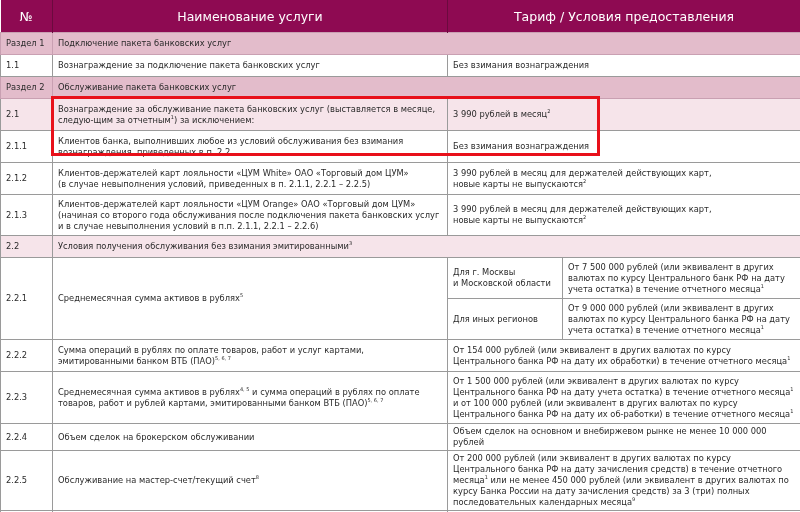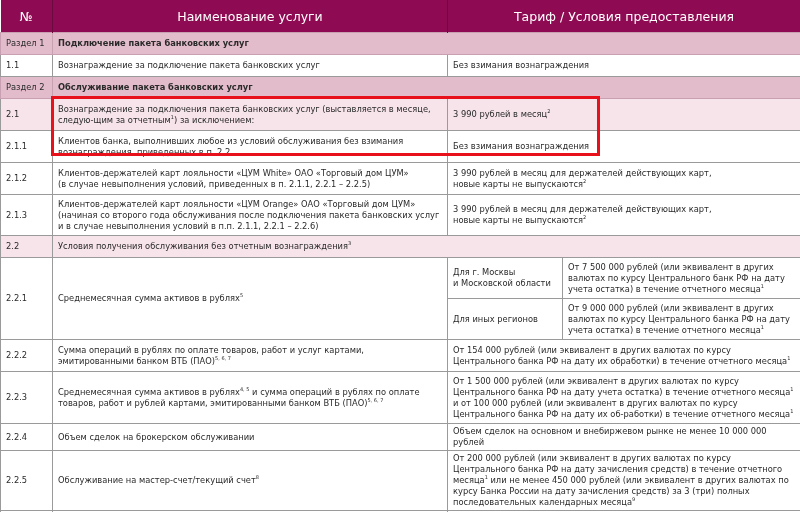--- a/index.html
+++ b/index.html
@@ -30,21 +30,21 @@
     border-right: 1px solid #6b0a3e;
     text-align: center;
     padding: 0;
   }
   td {
     border: 1px solid #9a9a9a;
     padding: 2px 5px;
     vertical-align: middle;
   }
   td.num { }
-  tr.section td { background: #e3bccb; font-weight: bold; height: 17px; border-color: #c9a0b2; }
+  tr.section td { background: #e3bccb; font-weight: normal; height: 17px; border-color: #c9a0b2; }
   tr.section td.num { font-weight: normal; }
   tr.pink td { background: #f6e4ea; }
   tr.h17 td { height: 17px; }
   tr.h28 td { height: 27px; }
   tr.h36 td { height: 36px; }
   sup { font-size: 5px; line-height: 0; vertical-align: super; }
   .highlight {
     position: absolute;
     left: 51px; top: 96px;
     width: 549px; height: 60px;
@@ -79,21 +79,21 @@
       <td class="num">1.1</td>
       <td>Вознаграждение за подключение пакета банковских услуг</td>
       <td colspan="2">Без взимания вознаграждения</td>
     </tr>
     <tr class="section">
       <td class="num">Раздел 2</td>
       <td colspan="3">Обслуживание пакета банковских услуг</td>
     </tr>
     <tr class="pink h28">
       <td class="num">2.1</td>
-      <td><span>Вознаграждение за подключения пакета банковских услуг (выставляется в месяце, следую-щим за отчетным</span><sup>1</sup><span>) за исключением:</span></td>
+      <td><span>Вознаграждение за обслуживание пакета банковских услуг (выставляется в месяце, следую-щим за отчетным</span><sup>1</sup><span>) за исключением:</span></td>
       <td colspan="2"><span>3 990 рублей в месяц</span><sup>2</sup></td>
     </tr>
     <tr class="h28">
       <td class="num">2.1.1</td>
       <td>Клиентов банка, выполнивших любое из условий обслуживания без взимания вознаграждения, приведенных в п. 2.2.</td>
       <td colspan="2">Без взимания вознаграждения</td>
     </tr>
     <tr class="h28">
       <td class="num">2.1.2</td>
       <td>
@@ -112,21 +112,21 @@
           <div>(начиная со второго года обслуживания после подключения пакета банковских услуг</div>
           <div>и в случае невыполнения условий в п.п. 2.1.1, 2.2.1 – 2.2.6)</div>
         </td>
       <td colspan="2">
           <div>3 990 рублей в месяц для держателей действующих карт,</div>
           <div><span>новые карты не выпускаются</span><sup>2</sup></div>
         </td>
     </tr>
     <tr class="pink h17">
       <td class="num">2.2</td>
-      <td colspan="3"><span>Условия получения обслуживания без отчетным вознаграждения</span><sup>3</sup></td>
+      <td colspan="3"><span>Условия получения обслуживания без взимания эмитированными</span><sup>3</sup></td>
     </tr>
     <tr class="h36">
       <td rowspan="2" class="num">2.2.1</td>
       <td rowspan="2"><span>Среднемесячная сумма активов в рублях</span><sup>5</sup></td>
       <td>
           <div>Для г. Москвы</div>
           <div>и Московской области</div>
         </td>
       <td><span>От 7 500 000 рублей (или эквивалент в других валютах по курсу Центрального банк РФ на дату учета остатка) в течение отчетного месяца</span><sup>1</sup></td>
     </tr>

